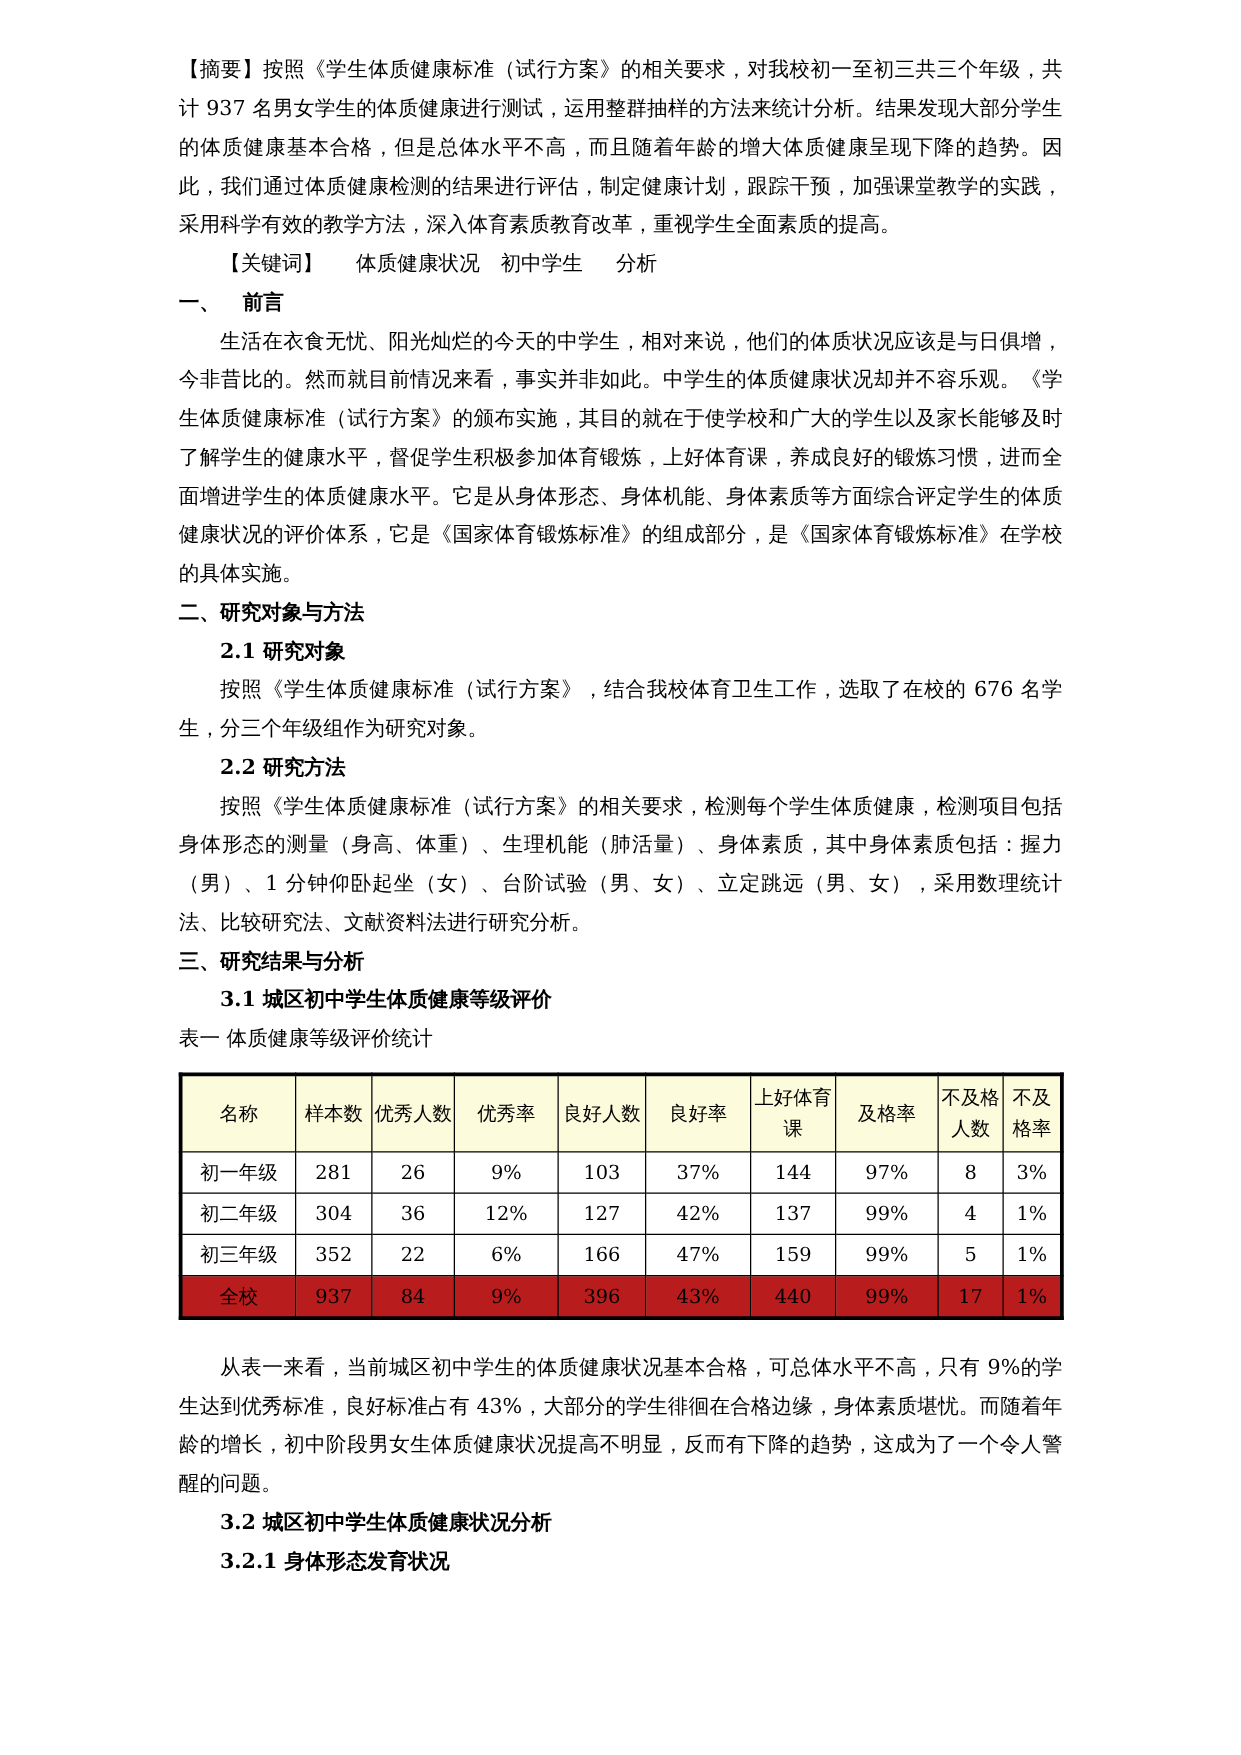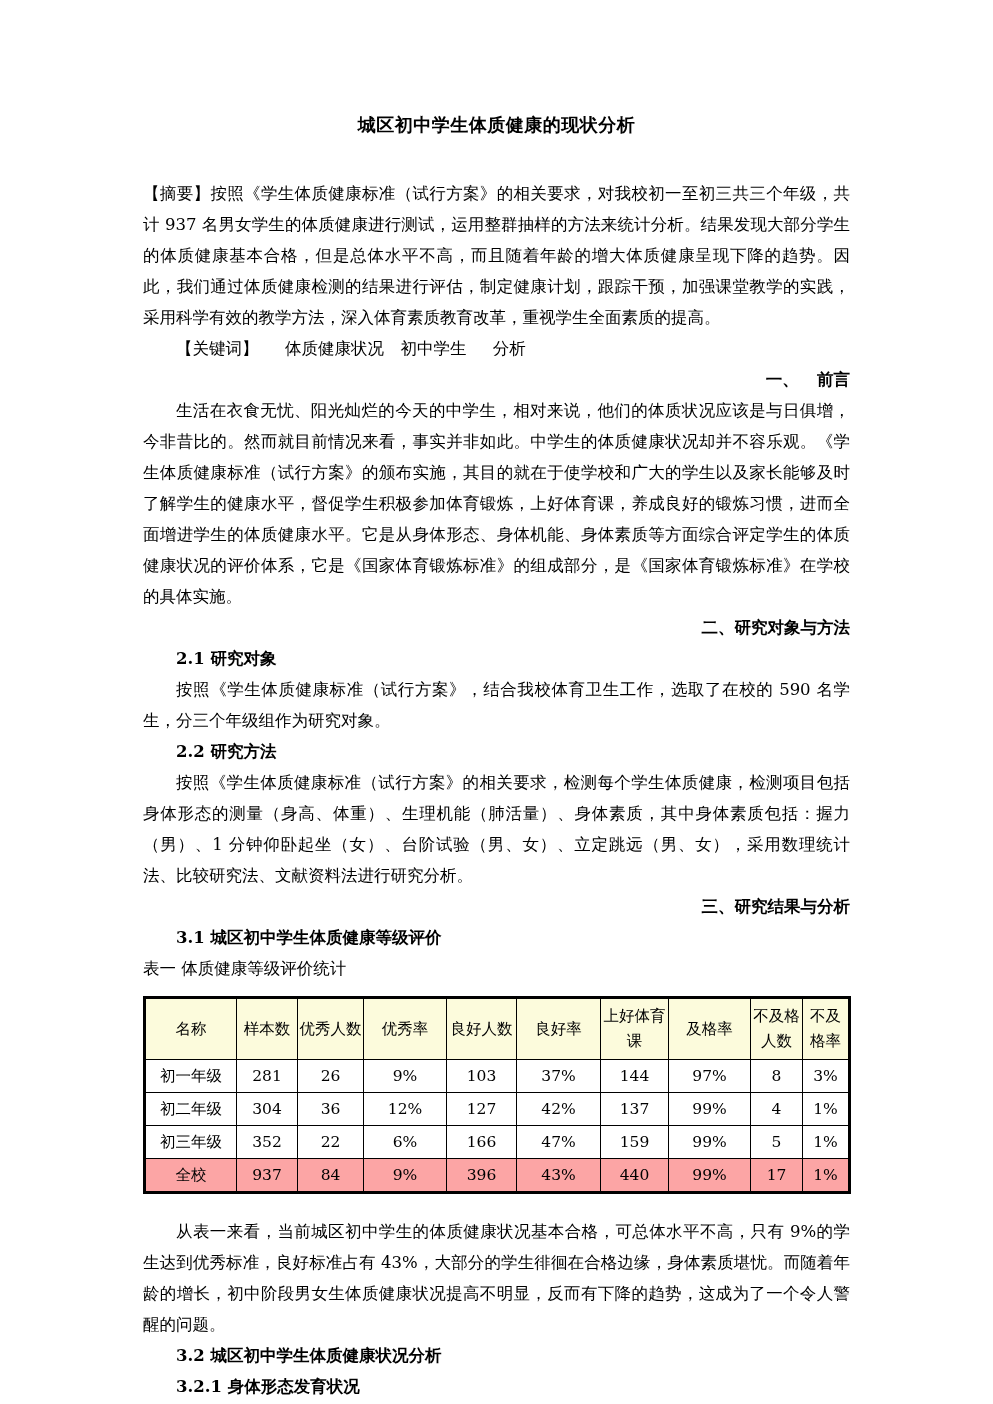--- a/index.html
+++ b/index.html
@@ -50,21 +50,20 @@
   }
   .keywords {
     margin-top: 0;
     margin-left: 33px;
   }
   .h1-sec {
     font-size: 16.5px;
     line-height: 31px;
     font-weight: bold;
     margin: 0;
-    text-align: right;
   }
   .h1-sec .num-gap {
     display: inline-block;
     width: 1.1em;
   }
   .h2-sec {
     font-size: 16.5px;
     line-height: 31px;
     font-weight: bold;
     margin: 0;
@@ -103,21 +102,21 @@
   }
   table.stats thead th {
     background: #fcfbdc;
     height: 56px;
   }
   table.stats tbody td {
     background: #ffffff;
     height: 28px;
   }
   table.stats tbody tr.total-row td {
-    background: #fca5a5;
+    background: #b91c1c;
   }
   .after-table {
     margin-top: 22px;
   }
   .tail-gap {
     margin-top: 0;
   }
   .kw-gap {
     display: inline-block;
     width: 1.6em;
@@ -126,35 +125,34 @@
     display: inline-block;
     width: 1.0em;
   }
 </style>
 </head>
 <body>
 
 <div class="page">
   <div class="content">
 
-    <h1 class="doc-title">城区初中学生体质健康的现状分析</h1>
 
     <p class="para abstract"><span>【摘要】</span><span>按照《学生体质健康标准（试行方案》的相关要求，对我校初一至初三共三个年级，共计 937 名男女学生的体质健康进行测试，运用整群抽样的方法来统计分析。结果发现大部分学生的体质健康基本合格，但是总体水平不高，而且随着年龄的增大体质健康呈现下降的趋势。因此，我们通过体质健康检测的结果进行评估，制定健康计划，跟踪干预，加强课堂教学的实践，采用科学有效的教学方法，深入体育素质教育改革，重视学生全面素质的提高。</span></p>
 
     <p class="para keywords"><span>【关键词】</span><span class="kw-gap"></span><span>体质健康状况</span><span class="kw-gap-sm"></span><span>初中学生</span><span class="kw-gap"></span><span>分析</span></p>
 
     <p class="h1-sec"><span>一、</span><span class="num-gap"></span><span>前言</span></p>
 
     <p class="para indent2">生活在衣食无忧、阳光灿烂的今天的中学生，相对来说，他们的体质状况应该是与日俱增，今非昔比的。然而就目前情况来看，事实并非如此。中学生的体质健康状况却并不容乐观。《学生体质健康标准（试行方案》的颁布实施，其目的就在于使学校和广大的学生以及家长能够及时了解学生的健康水平，督促学生积极参加体育锻炼，上好体育课，养成良好的锻炼习惯，进而全面增进学生的体质健康水平。它是从身体形态、身体机能、身体素质等方面综合评定学生的体质健康状况的评价体系，它是《国家体育锻炼标准》的组成部分，是《国家体育锻炼标准》在学校的具体实施。</p>
 
     <p class="h1-sec">二、研究对象与方法</p>
 
     <p class="h2-sec">2.1 研究对象</p>
 
-    <p class="para indent2">按照《学生体质健康标准（试行方案》，结合我校体育卫生工作，选取了在校的 590 名学生，分三个年级组作为研究对象。</p>
+    <p class="para indent2">按照《学生体质健康标准（试行方案》，结合我校体育卫生工作，选取了在校的 676 名学生，分三个年级组作为研究对象。</p>
 
     <p class="h2-sec">2.2 研究方法</p>
 
     <p class="para indent2">按照《学生体质健康标准（试行方案》的相关要求，检测每个学生体质健康，检测项目包括身体形态的测量（身高、体重）、生理机能（肺活量）、身体素质，其中身体素质包括：握力（男）、1 分钟仰卧起坐（女）、台阶试验（男、女）、立定跳远（男、女），采用数理统计法、比较研究法、文献资料法进行研究分析。</p>
 
     <p class="h1-sec">三、研究结果与分析</p>
 
     <p class="h2-sec">3.1 城区初中学生体质健康等级评价</p>
 
     <p class="table-caption">表一  体质健康等级评价统计</p>

